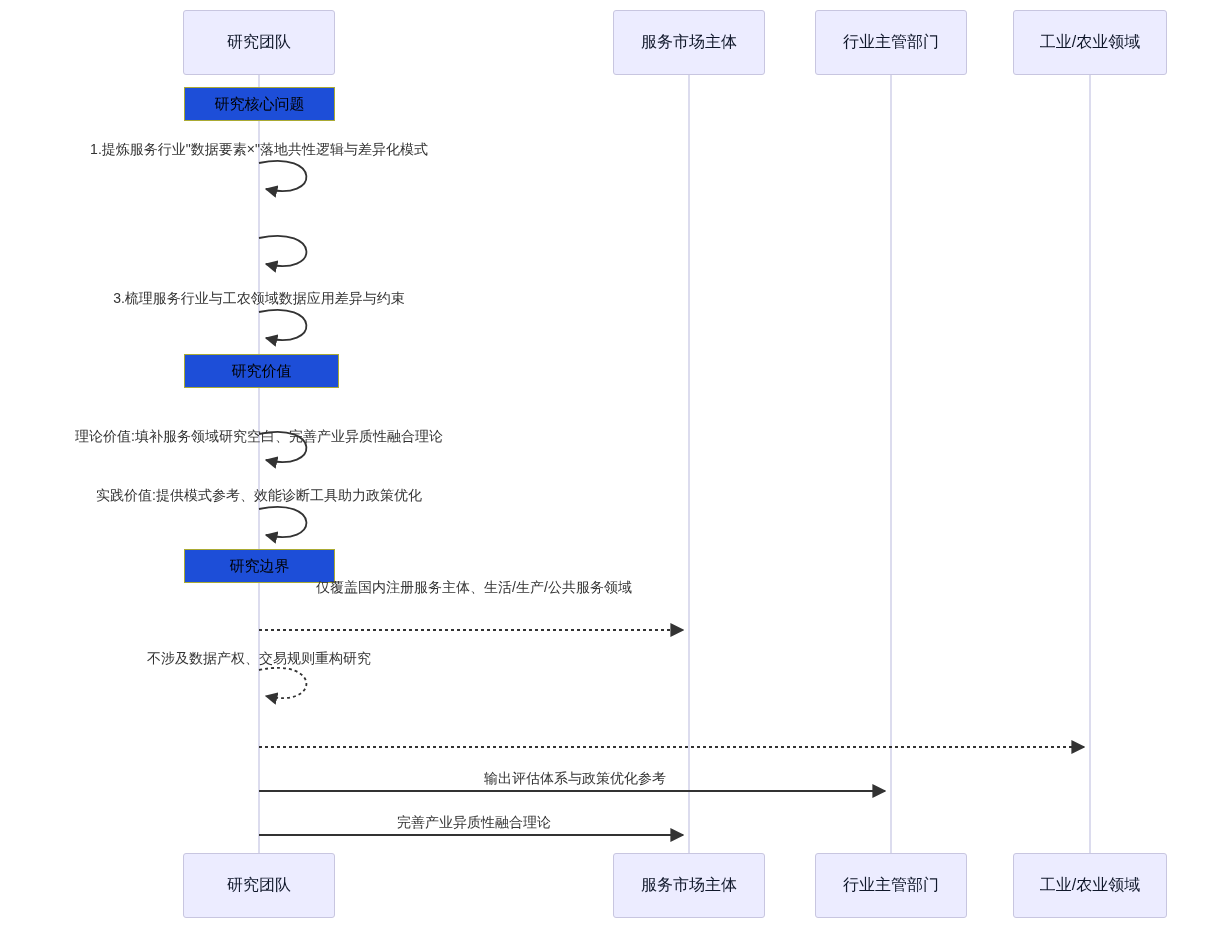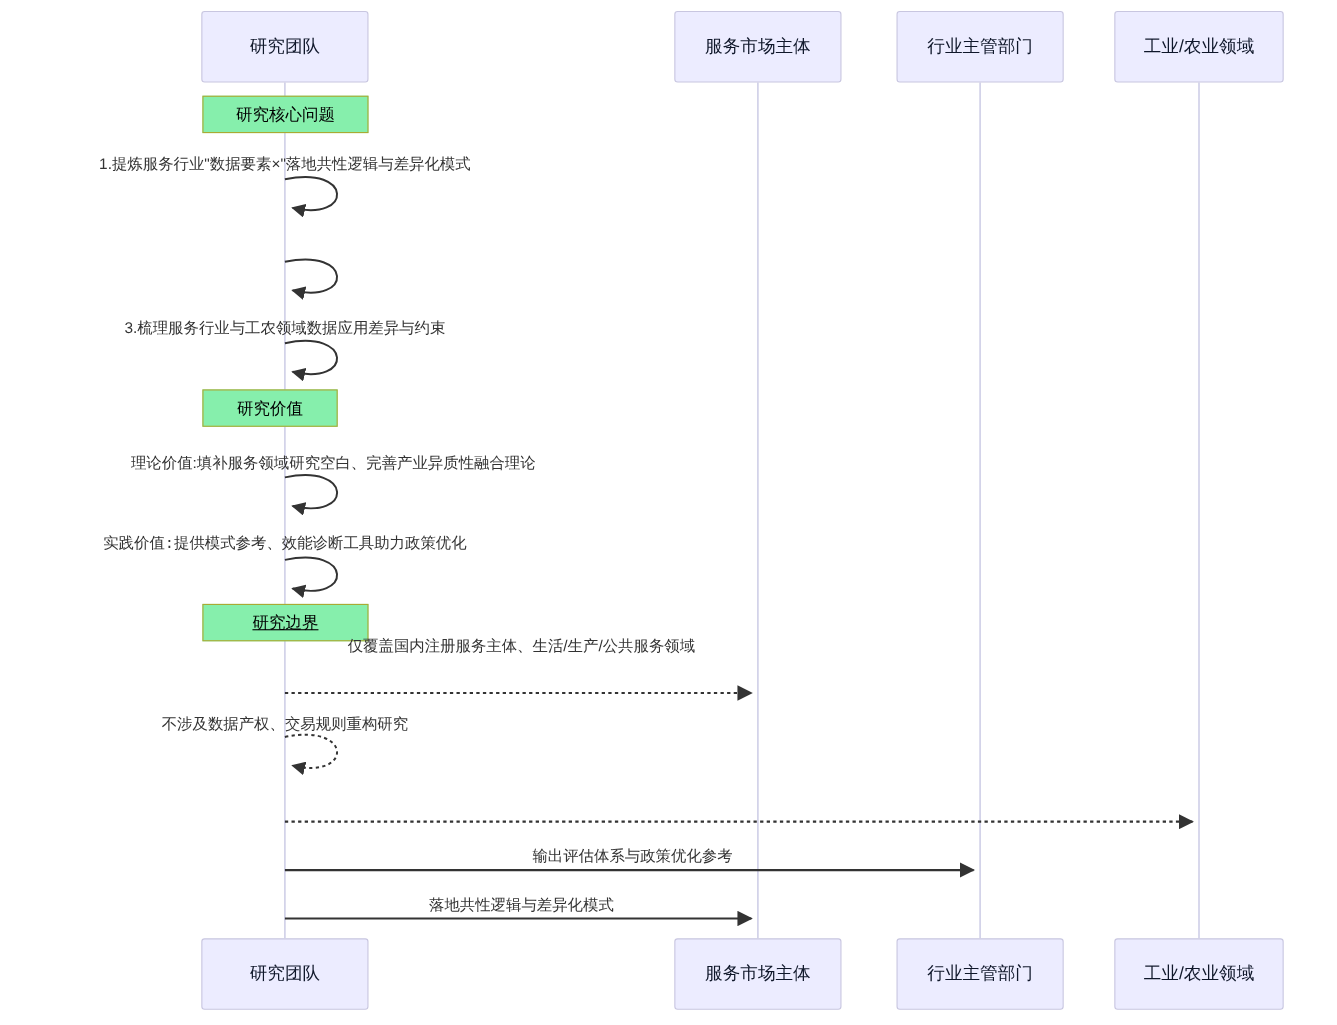--- a/index.html
+++ b/index.html
@@ -30,21 +30,21 @@
     display: flex;
     align-items: center;
     justify-content: center;
     font-size: 16px;
     color: #0f172a;
     height: 65px;
   }
   .note {
     position: absolute;
     box-sizing: border-box;
-    background: #86efac;
+    background: #1d4ed8;
     border: 1px solid #AAAA33;
     display: flex;
     align-items: center;
     justify-content: center;
     font-size: 15px;
     color: #000000;
     height: 34px;
   }
   .msg {
     position: absolute;
@@ -95,25 +95,25 @@
   <div class="actor" style="left:613px; top:10px; width:152px;">服务市场主体</div>
   <div class="actor" style="left:815px; top:10px; width:152px;">行业主管部门</div>
   <div class="actor" style="left:1013px; top:10px; width:154px;">工业/农业领域</div>
 
   <div class="actor" style="left:183px; top:853px; width:152px;">研究团队</div>
   <div class="actor" style="left:613px; top:853px; width:152px;">服务市场主体</div>
   <div class="actor" style="left:815px; top:853px; width:152px;">行业主管部门</div>
   <div class="actor" style="left:1013px; top:853px; width:154px;">工业/农业领域</div>
 
   <div class="note" style="left:184px; top:87px; width:151px;">研究核心问题</div>
-  <div class="note" style="left:184px; top:354px; width:123px;font-family:Liberation Mono, monospace;">研究价值</div>
-  <div class="note" style="left:184px; top:549px; width:151px;text-decoration:underline;">研究边界</div>
+  <div class="note" style="left:184px; top:354px; width:155px;font-family:Liberation Mono, monospace;">研究价值</div>
+  <div class="note" style="left:184px; top:549px; width:151px;">研究边界</div>
 
   <div class="msg" style="left:-1px; top:140px;">1.提炼服务行业"数据要素×"落地共性逻辑与差异化模式</div>
   <div class="msg" style="left:-1px; top:289px;">3.梳理服务行业与工农领域数据应用差异与约束</div>
-  <div class="msg" style="left:-1px; top:411px;margin-left:44px;">理论价值:填补服务领域研究空白、完善产业异质性融合理论</div>
-  <div class="msg" style="left:-1px; top:486px;font-family:Liberation Mono, monospace;">实践价值:提供模式参考、效能诊断工具助力政策优化</div>
+  <div class="msg" style="left:-1px; top:427px;">理论价值:填补服务领域研究空白、完善产业异质性融合理论</div>
+  <div class="msg" style="left:-1px; top:486px;">实践价值:提供模式参考、效能诊断工具助力政策优化</div>
   <div class="msg" style="left:214px; top:578px;">仅覆盖国内注册服务主体、生活/生产/公共服务领域</div>
   <div class="msg" style="left:-1px; top:649px;">不涉及数据产权、交易规则重构研究</div>
   <div class="msg" style="left:315px; top:769px;text-align:center;">输出评估体系与政策优化参考</div>
-  <div class="msg" style="left:214px; top:813px;">落地共性逻辑与差异化模式</div>
+  <div class="msg" style="left:214px; top:813px;">完善产业异质性融合理论</div>
 
 </div>
 
 </body></html>

